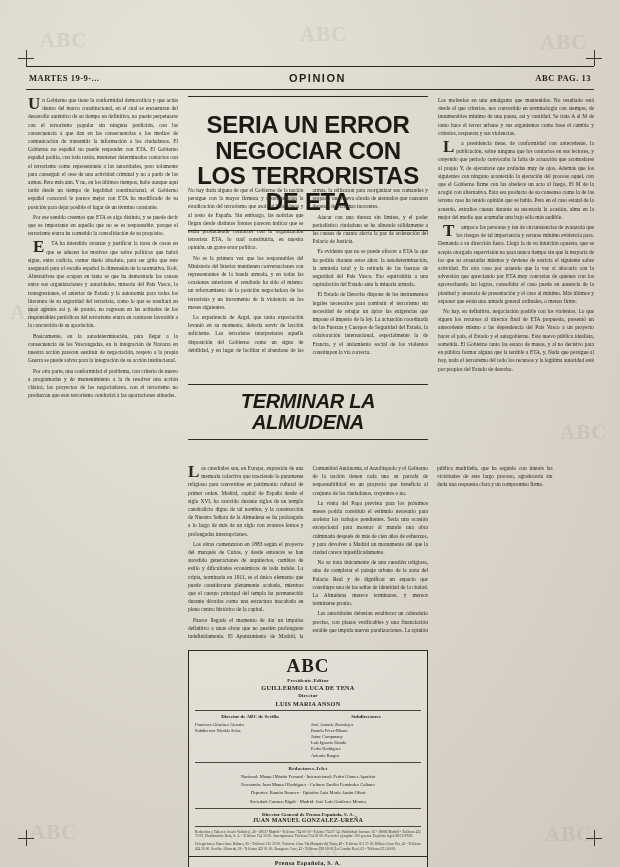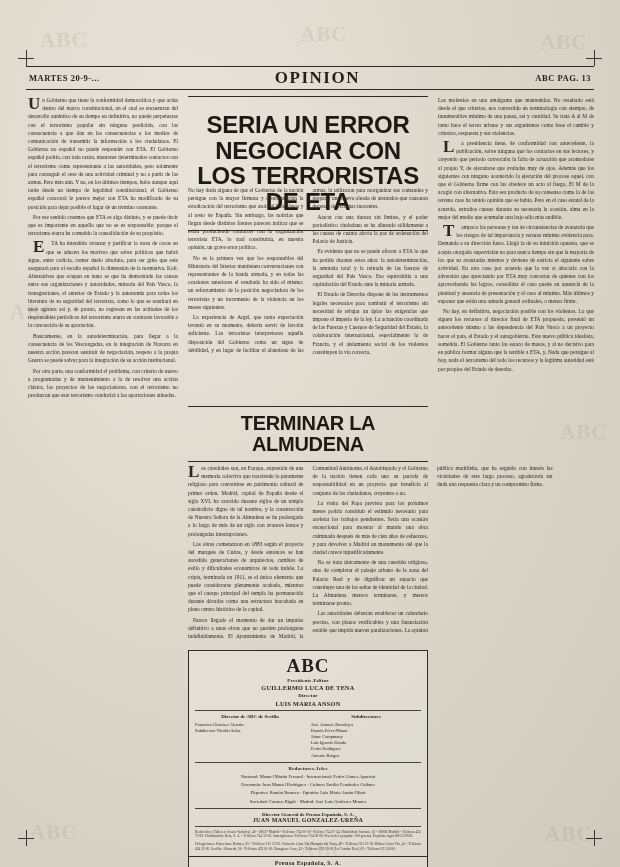--- a/index.html
+++ b/index.html
@@ -47,23 +47,23 @@
     border-bottom: 1.5px solid #2e2a24;
     display: flex;
     align-items: center;
     justify-content: space-between;
     font-size: 9.5px;
     letter-spacing: 0.5px;
     color: #241f1a;
   }
   #masthead .left { font-weight: bold; padding-left: 3px; font-size: 8.5px;}
   #masthead .center {
-    font-family: Liberation Serif, serif;
-    font-weight: bold;
-    font-size: 17px;
+    font-family: Liberation Sans, sans-serif;
+    font-weight: bold;
+    font-size: 11px;
     letter-spacing: 1.5px;
   }
   #masthead .right { font-weight: bold; padding-right: 3px; font-size: 8.5px;}
 
   
   .crop {
     position: absolute;
     background: #3a352e;
   }
 
@@ -260,21 +260,21 @@
   <div class="wm" style="left:40px; top:28px;">ABC</div>
   <div class="wm" style="left:300px; top:22px;">ABC</div>
   <div class="wm" style="left:540px; top:30px;">ABC</div>
   <div class="wm" style="left:10px; top:300px;">ABC</div>
   <div class="wm" style="left:560px; top:420px;">ABC</div>
   <div class="wm" style="left:30px; top:820px;">ABC</div>
   <div class="wm" style="left:300px; top:838px;">ABC</div>
   <div class="wm" style="left:545px; top:822px;">ABC</div>
 
   <div id="masthead">
-    <span class="left">MARTES 20-9-...</span>
+    <span class="left">MARTES 19-9-...</span>
     <span class="center">OPINION</span>
     <span class="right">ABC PAG. 13</span>
   </div>
 
   <div class="col" id="col1">
     <p class="first dropcap">Un Gobierno que tiene la conformidad democrática y que actúa dentro del marco constitucional, en el cual se encuentran del desarrollo auténtico de su tiempo en definitiva, no puede perpetuarse con el terrorismo popular sin ninguna perdición, con las consecuencia a que dan en las consecuencias a los medios de comunicación de transmitir la información a los ciudadanos. El Gobierno no español no puede responder con ETA. El Gobierno español podría, con toda razón, mantener determinados contactos con el terrorismo como representante a las autoridades, pero solamente para conseguir el cese de una actividad criminal y no a partir de las armas. Pero más aún. Y no, en los últimos tiempos, hubo aunque aquí tarde desde un tiempo de legalidad constitucional, el Gobierno español conocerá le parece mejor con ETA ha modificado de su posición para dejar posible el lugar de un término constante.</p>
     <p>Por ese sentido creemos que ETA es algo distinto, y se puede decir que es importante en aquello que no se es responsable: porque el terrorismo etarra ha cometido la consolidación de su propósito.</p>
     <p class="dropcap">ETA ha intendido avanzar y justificar la tarea de cosas en que se aducen los motivos que sobre políticos que habrá sigue, entre codicia, comer duelo absoluto, para ser grito que este asegurará para el escaño español la dimensión de la normativa, Kolt. Alternativas que ocupan en tanto se que ha demostrado las causas entre sus organizaciones y autoridades, minoría del País Vasco, la transgresiones, el anterior de Estado y la autonomía para todos los literatura de su seguridad del terrorista, como lo que se resultará en unos agentes así y, de pronto, no regresan en las actitudes de los responsables periódicos del terrorismo etarra en contraste favorable a la concreción de su aportación.</p>
     <p>Basicamente, en la autodeterminación, para llegar a la consecuencia de los Vascongadas, en la integración de Navarra en nuestra acción parecen sustituir de negociación, respeto a la propia Guerra se puede salvar para la integración de su acción institucional.</p>
     <p>Por otra parte, una conformidad el problema, con criterio de nuevo a programadas y de mantenimiento a la de resolver una acción clásica, los proyectos de los negociadores, con el terrorismo no produzcan que este terrorismo conducirá a las aportaciones atinadas.</p>
@@ -286,21 +286,21 @@
 
   <div class="twocol" id="ed1body" style="top:186px; height:216px;">
     <p class="first">No hay duda alguna de que el Gobierno de la nación persigue con la mayor firmeza y determinación la erradicación del terrorismo que asola al País Vasco y al resto de España. Sin embargo, las noticias que llegan desde distintos frentes parecen indicar que se están produciendo contactos con la organización terrorista ETA, lo cual constituiría, en nuestra opinión, un grave error político.</p>
     <p>No es la primera vez que los responsables del Ministerio del Interior mantienen conversaciones con representantes de la banda armada, y en todas las ocasiones anteriores el resultado ha sido el mismo: un reforzamiento de la posición negociadora de los terroristas y un incremento de la violencia en los meses siguientes.</p>
     <p>La experiencia de Argel, que tanta expectación levantó en su momento, debería servir de lección suficiente. Los terroristas interpretaron aquella disposición del Gobierno como un signo de debilidad, y en lugar de facilitar el abandono de las armas, la utilizaron para reorganizar sus comandos y preparar una nueva oleada de atentados que causaron decenas de víctimas inocentes.</p>
     <p>Atacar con una dureza sin límites, y el poder periodístico ciudadano se ha alineado sólidamente a las causas de cuanto afecta la paz de ordenación del Palacio de Justicia.</p>
     <p>Es evidente que no se puede ofrecer a ETA lo que ha pedido durante estos años: la autodeterminación, la amnistía total y la retirada de las fuerzas de seguridad del País Vasco. Eso equivaldría a una capitulación del Estado ante la minoría armada.</p>
     <p>El Estado de Derecho dispone de los instrumentos legales necesarios para combatir el terrorismo sin necesidad de rebajar un ápice las exigencias que impone el imperio de la ley. La actuación coordinada de las Fuerzas y Cuerpos de Seguridad del Estado, la colaboración internacional, especialmente la de Francia, y el aislamiento social de los violentos constituyen la vía correcta.</p>
   </div>
 
-  <div id="headline2-box" style="top:406px;">
+  <div id="headline2-box" style="top:384px;font-style:italic;">
     <h2>TERMINAR LA ALMUDENA</h2>
   </div>
 
   <div class="twocol" id="ed2body" style="top:464px; height:178px;">
     <p class="first dropcap">Las catedrales son, en Europa, expresión de una memoria colectiva que trasciende lo puramente religioso para convertirse en patrimonio cultural de primer orden. Madrid, capital de España desde el siglo XVI, ha carecido durante siglos de un templo catedralicio digno de tal nombre, y la construcción de Nuestra Señora de la Almudena se ha prolongado a lo largo de más de un siglo con avances lentos y prolongadas interrupciones.</p>
     <p>Las obras comenzaron en 1883 según el proyecto del marqués de Cubas, y desde entonces se han sucedido generaciones de arquitectos, cambios de estilo y dificultades económicas de toda índole. La cripta, terminada en 1911, es el único elemento que puede considerarse plenamente acabado, mientras que el cuerpo principal del templo ha permanecido durante décadas como una estructura inacabada en pleno centro histórico de la capital.</p>
     <p>Parece llegado el momento de dar un impulso definitivo a unas obras que no pueden prolongarse indefinidamente. El Ayuntamiento de Madrid, la Comunidad Autónoma, el Arzobispado y el Gobierno de la nación tienen cada uno su parcela de responsabilidad en un proyecto que beneficia al conjunto de los ciudadanos, creyentes o no.</p>
     <p>La visita del Papa prevista para los próximos meses podría constituir el estímulo necesario para acelerar los trabajos pendientes. Sería una ocasión excepcional para mostrar al mundo una obra culminada después de más de cien años de esfuerzos, y para devolver a Madrid un monumento del que la ciudad carece injustificadamente.</p>
     <p>No se trata únicamente de una cuestión religiosa, sino de completar el paisaje urbano de la zona del Palacio Real y de dignificar un espacio que constituye una de las señas de identidad de la ciudad. La Almudena merece terminarse, y merece terminarse pronto.</p>
     <p>Las autoridades deberían establecer un calendario preciso, con plazos verificables y una financiación estable que impida nuevas paralizaciones. La opinión pública madrileña, que ha seguido con interés las vicisitudes de este largo proceso, agradecería sin duda una respuesta clara y un compromiso firme.</p>

